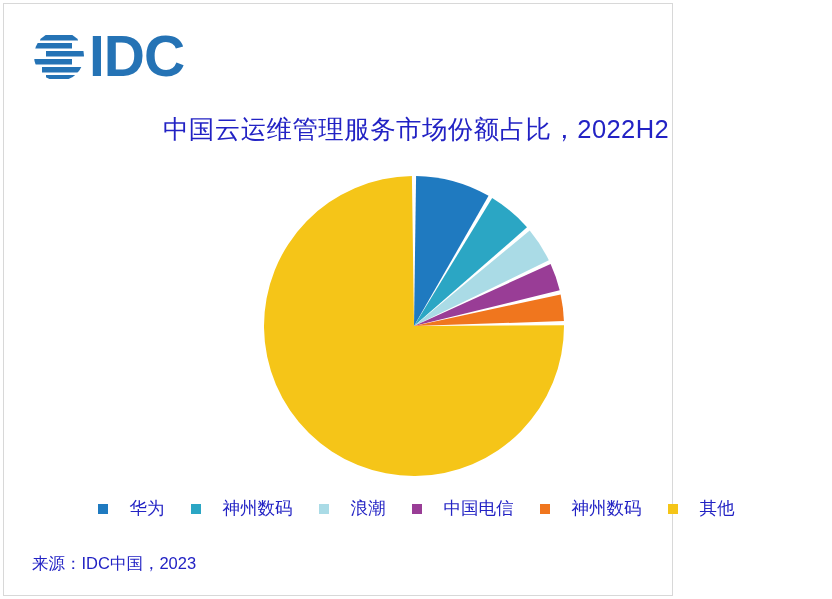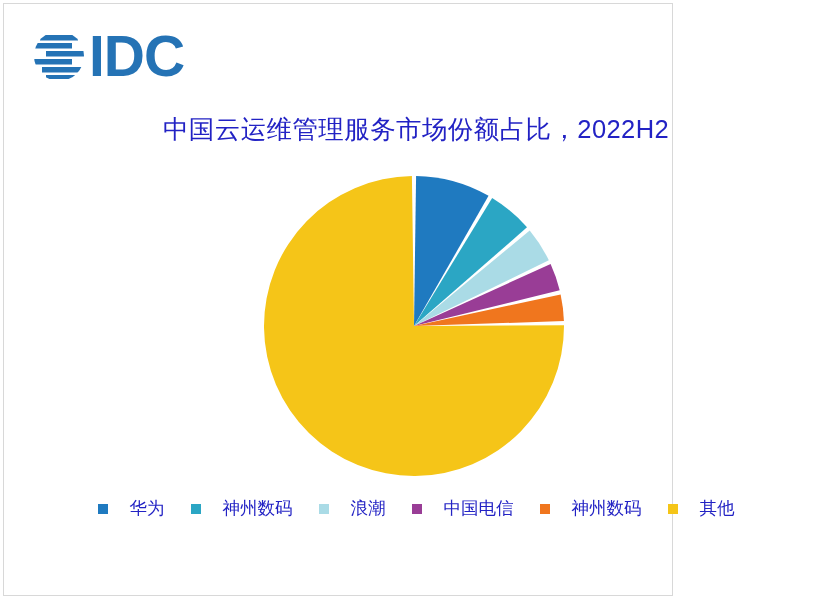--- a/index.html
+++ b/index.html
@@ -178,14 +178,15 @@
       <div class="legend-item">
         <span class="legend-swatch" style="background: rgb(240, 118, 30);"></span>
         <span class="legend-label">神州数码</span>
       </div>
       <div class="legend-item">
         <span class="legend-swatch" style="background: rgb(245, 197, 24);"></span>
         <span class="legend-label">其他</span>
       </div>
     </div>
 
+  <div id="source">来源：IDC中国，2023</div>
 
 </div>
 
 </body></html>

